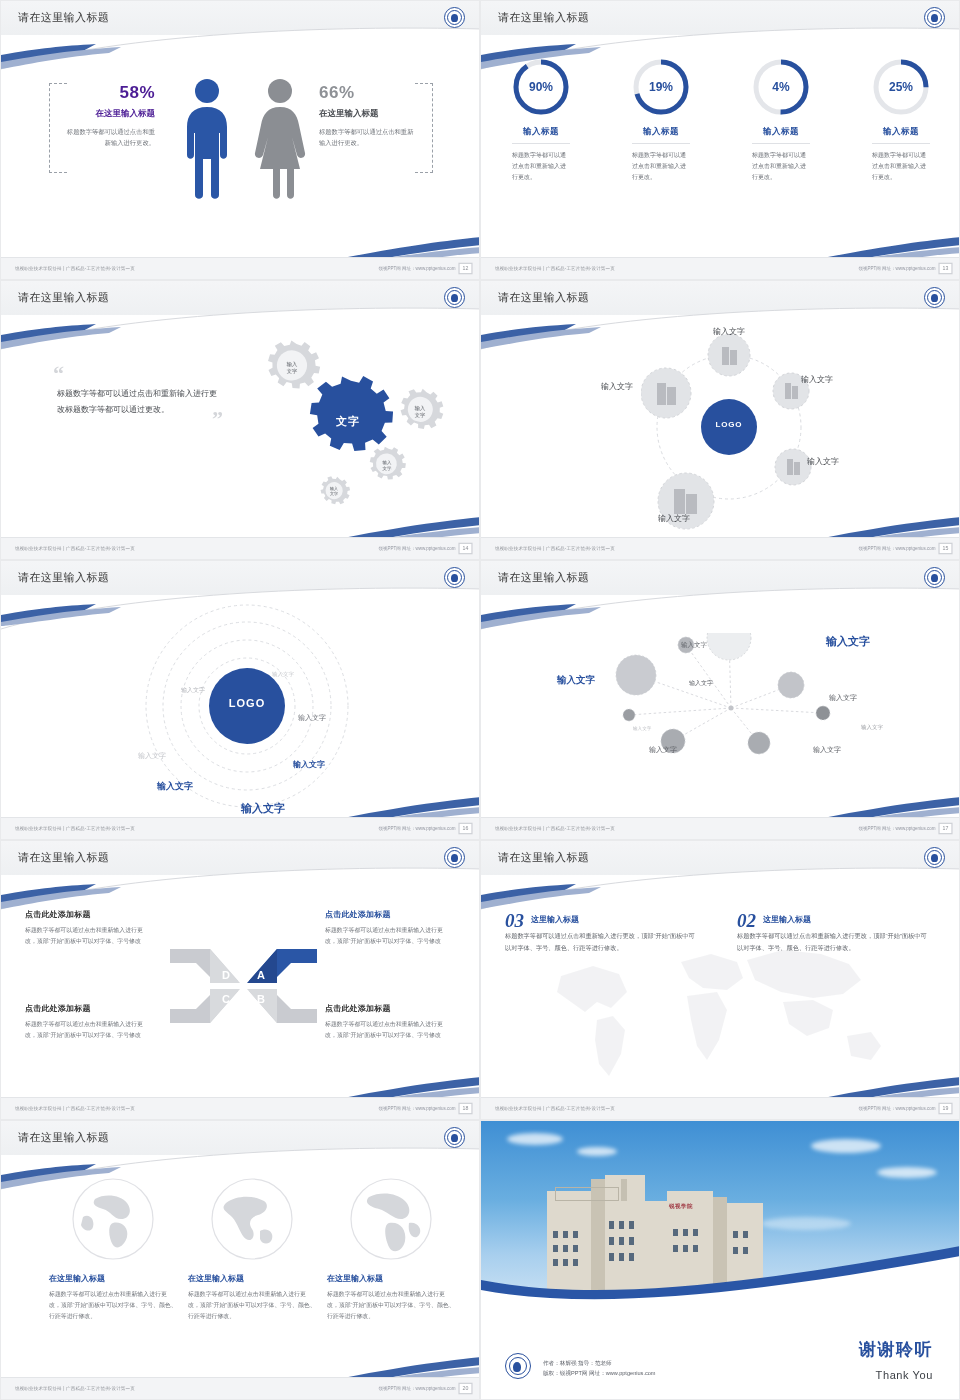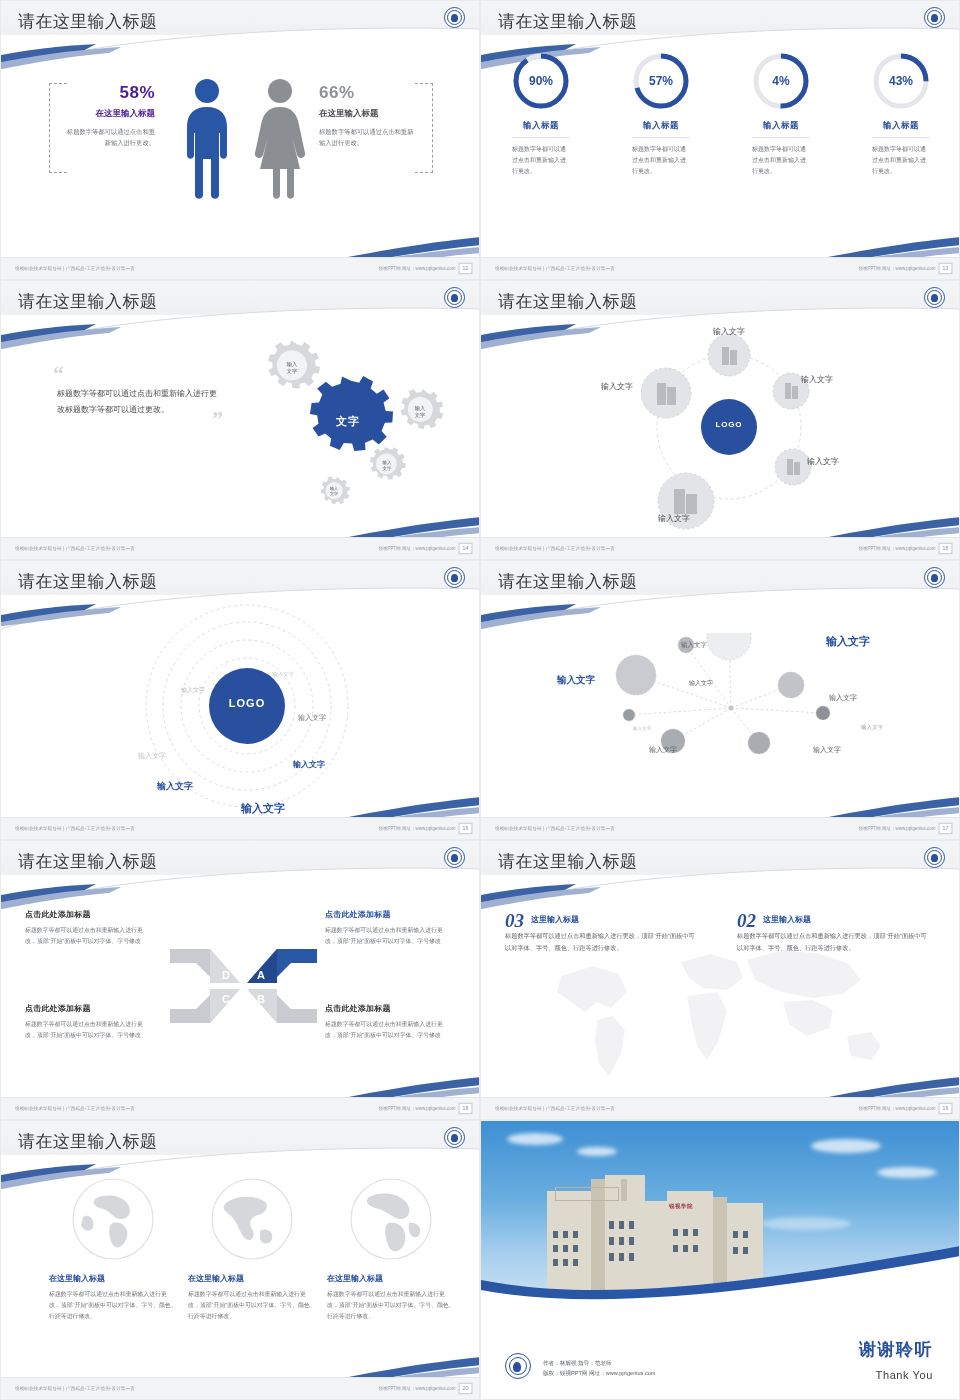--- a/index.html
+++ b/index.html
@@ -22,21 +22,21 @@
     background:#ffffff;
     border:1px solid #e9eaec;
   }
   
   .hdr {
     position:absolute; left:0; top:0; width:100%; height:34px;
     background:linear-gradient(#f4f5f7,#eef0f2);
   }
   .hdr-title {
     position:absolute; left:17px; top:9px;
-    font-size:17px; color:#3a3a3a; letter-spacing:.4px;
+    font-size:11px; color:#3a3a3a; letter-spacing:.4px;
     white-space:nowrap;
   }
   .seal {
     position:absolute; right:14px; top:6px;
     width:21px; height:21px; border-radius:50%;
     background:#fff; border:1.6px solid #2a519e;
     box-shadow:0 0 0 1px #fff inset;
   }
   .seal::before{
     content:""; position:absolute; left:2.2px; top:2.2px;
@@ -84,21 +84,21 @@
   .s1-left { position:absolute; left:62px; top:22px; width:92px; text-align:right; }
   .s1-right{ position:absolute; left:318px; top:22px; width:100px; text-align:left; }
   .brk { position:absolute; top:22px; width:18px; height:90px; }
   .brk.l { left:48px; border-left:1px dashed #9aa0a8; border-top:1px dashed #9aa0a8; border-bottom:1px dashed #9aa0a8; }
   .brk.r { right:48px; border-right:1px dashed #9aa0a8; border-top:1px dashed #9aa0a8; border-bottom:1px dashed #9aa0a8; }
   .figure { position:absolute; top:16px; }
   .fig-m { left:180px; }
   .fig-f { left:250px; }
 
   
-  .donuts { position:absolute; left:0; top:50px; width:480px; display:flex; }
+  .donuts { position:absolute; left:0; top:56px; width:480px; display:flex; }
   .donut-col { flex:1; text-align:center; }
   .donut { position:relative; width:60px; height:60px; margin:0 auto; }
   .donut-num {
     position:absolute; inset:0; display:flex; align-items:center;
     justify-content:center; font-size:12px; font-weight:bold; color:#28509e;
   }
   .donut-lab { font-size:8.5px; font-weight:bold; color:#28509e; margin-top:9px; letter-spacing:.5px;}
   .donut-underline{ width:58px; height:1px; background:#dfe1e5; margin:5px auto 0; }
   .donut-desc { font-size:6px; line-height:1.85; color:#6e7278; width:58px; margin:6px auto 0; text-align:left; }
 
@@ -239,21 +239,21 @@
         <div class="donut-lab">输入标题</div>
         <div class="donut-underline"></div>
         <div class="donut-desc">标题数字等都可以通过点击和重新输入进行更改。</div>
       </div>
       <div class="donut-col">
         <div class="donut">
           <svg width="60" height="60" viewBox="0 0 60 60">
             <circle cx="30" cy="30" r="25" fill="none" stroke="#e4e6ea" stroke-width="5"></circle>
             <circle cx="30" cy="30" r="25" fill="none" stroke="#28509e" stroke-width="5" stroke-dasharray="110 157.1" stroke-linecap="butt" transform="rotate(-90 30 30)"></circle>
           </svg>
-          <div class="donut-num">57%</div>
+          <div class="donut-num">19%</div>
         </div>
         <div class="donut-lab">输入标题</div>
         <div class="donut-underline"></div>
         <div class="donut-desc">标题数字等都可以通过点击和重新输入进行更改。</div>
       </div>
       <div class="donut-col">
         <div class="donut">
           <svg width="60" height="60" viewBox="0 0 60 60">
             <circle cx="30" cy="30" r="25" fill="none" stroke="#e4e6ea" stroke-width="5"></circle>
             <circle cx="30" cy="30" r="25" fill="none" stroke="#28509e" stroke-width="5" stroke-dasharray="78.5 157.1" stroke-linecap="butt" transform="rotate(-90 30 30)"></circle>
@@ -263,21 +263,21 @@
         <div class="donut-lab">输入标题</div>
         <div class="donut-underline"></div>
         <div class="donut-desc">标题数字等都可以通过点击和重新输入进行更改。</div>
       </div>
       <div class="donut-col">
         <div class="donut">
           <svg width="60" height="60" viewBox="0 0 60 60">
             <circle cx="30" cy="30" r="25" fill="none" stroke="#e4e6ea" stroke-width="5"></circle>
             <circle cx="30" cy="30" r="25" fill="none" stroke="#28509e" stroke-width="5" stroke-dasharray="39.3 157.1" stroke-linecap="butt" transform="rotate(-90 30 30)"></circle>
           </svg>
-          <div class="donut-num">43%</div>
+          <div class="donut-num">25%</div>
         </div>
         <div class="donut-lab">输入标题</div>
         <div class="donut-underline"></div>
         <div class="donut-desc">标题数字等都可以通过点击和重新输入进行更改。</div>
       </div>
     </div>
 
     <svg class="curve-bot" viewBox="0 0 480 44" preserveAspectRatio="none">
       <path d="M300,44 C380,26 440,18 480,14 L480,22 C440,26 390,33 340,44 Z" fill="#3c62a6"></path>
       <path d="M330,44 C400,32 450,26 480,24 L480,30 C450,32 410,38 372,44 Z" fill="#9fb0d0"></path>

